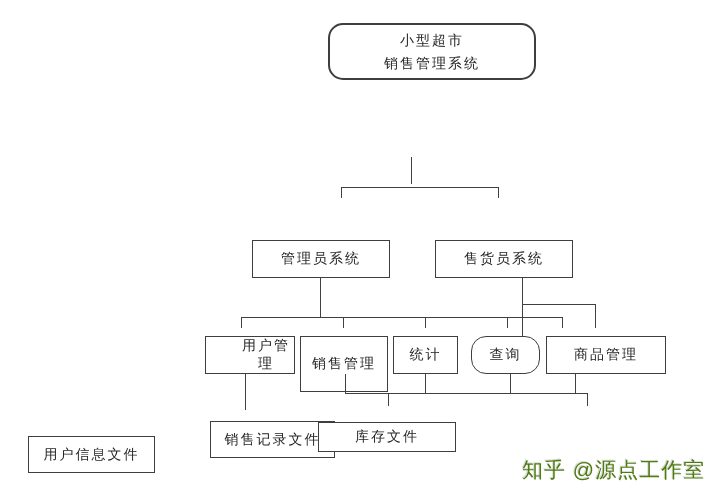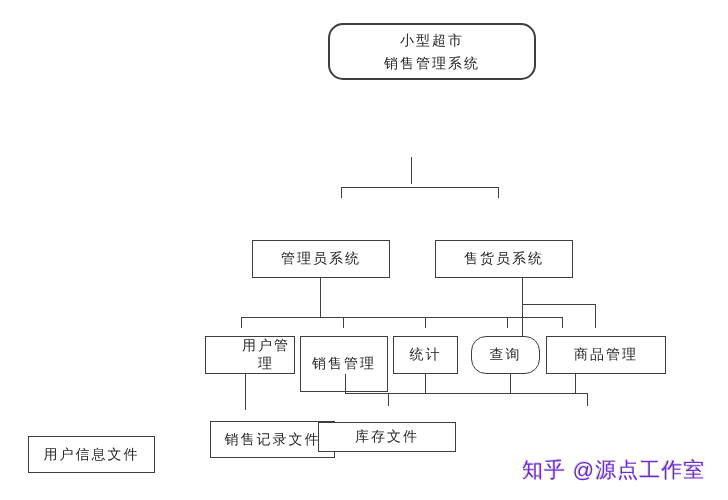--- a/index.html
+++ b/index.html
@@ -31,21 +31,21 @@
   }
   .hl { position: absolute; height: 1px; background: #404040; }
   .vl { position: absolute; width: 1px; background: #404040; }
   .watermark {
     position: absolute;
     left: 522px;
     top: 456px;
     font-family: "Liberation Sans", "DejaVu Sans", sans-serif;
     font-size: 21px;
     letter-spacing: 1px;
-    color: #6d28d9;
+    color: #4d7c0f;
     text-shadow: -1px -1px 0 #d9d9d9, 1px 1px 0 #ffffff;
     white-space: nowrap;
   }
 </style>
 </head>
 <body>
 
 <div class="canvas">
 
   <div class="node node-root" style="left:328px; top:23px; width:208px; height:57px;border-radius:15px;">

